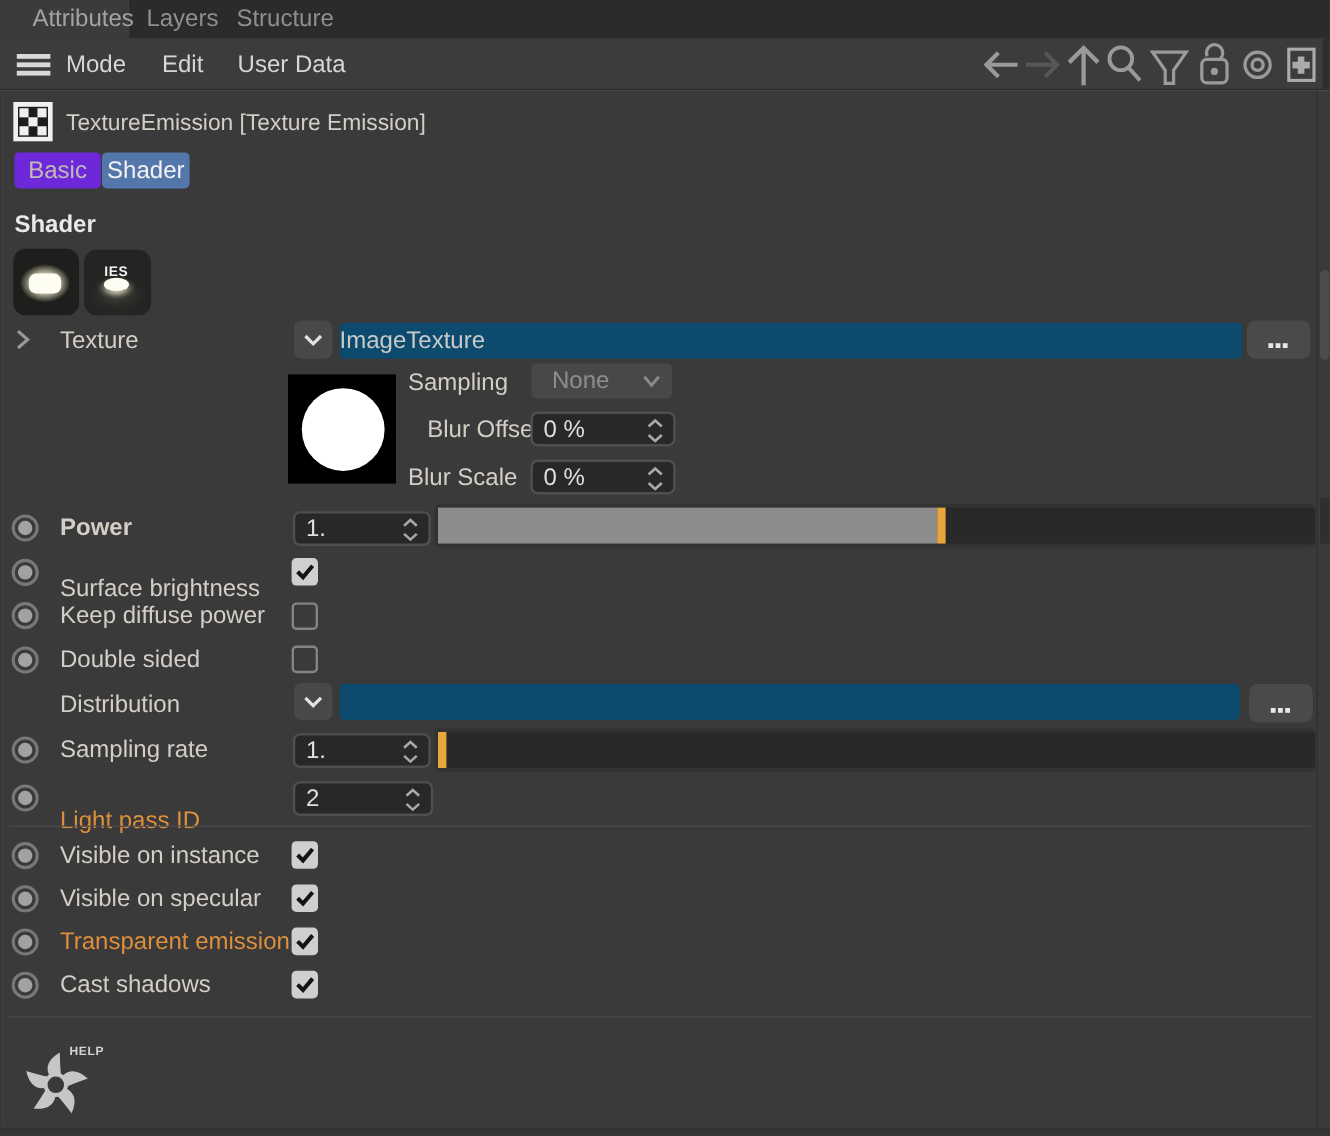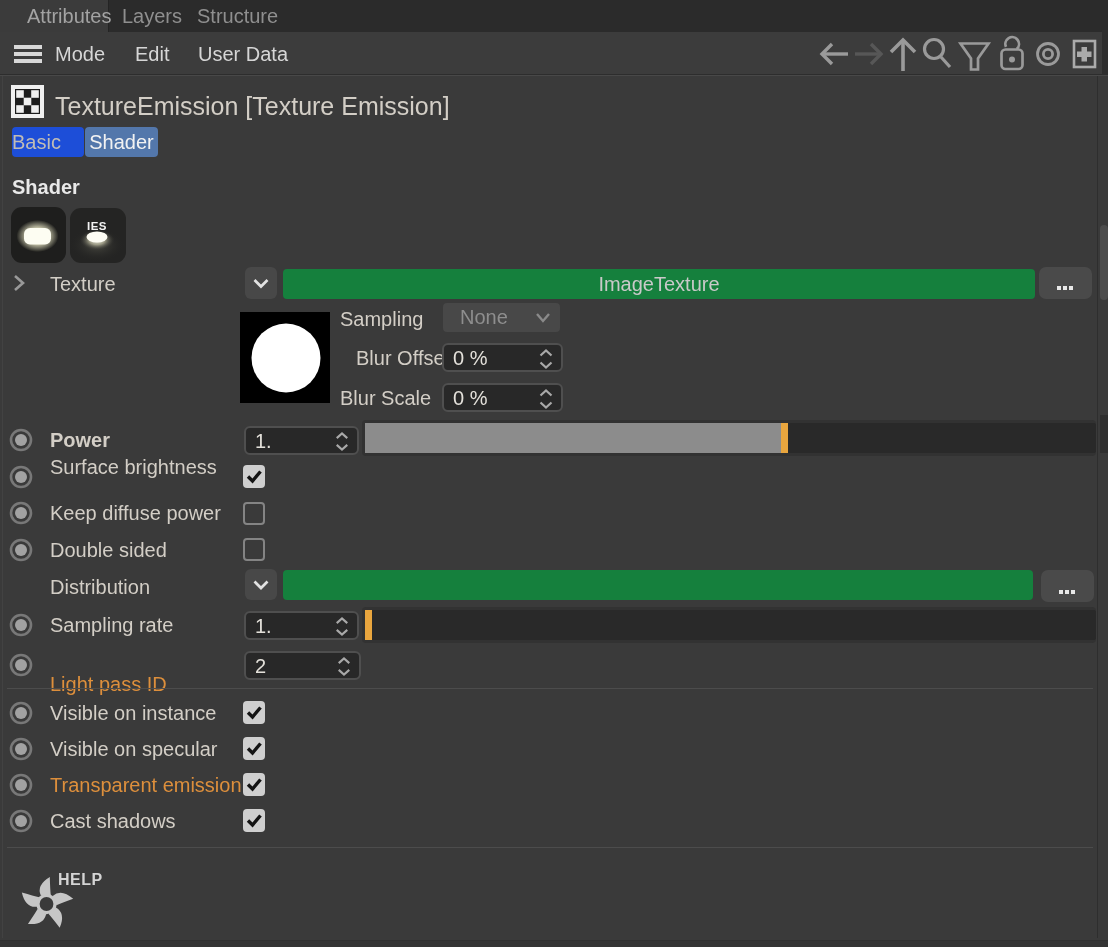--- a/index.html
+++ b/index.html
@@ -2,21 +2,21 @@
 <html><head>
 <meta charset="utf-8">
 <style>
   html,body{margin:0;padding:0;}
   body{width:1108px;height:947px;background:#3a3a3a;font-family:"Liberation Sans",sans-serif;position:relative;overflow:hidden;}
   .abs{position:absolute;}
   .lbl{position:absolute;font-size:20px;color:#d3cec6;white-space:nowrap;}
   .field{position:absolute;background:#282828;border:2px solid #4f4f4f;border-radius:6px;color:#e3e0da;font-size:20px;line-height:25px;padding-left:9px;box-sizing:border-box;}
   .spin{position:absolute;right:7px;top:2px;}
   .btn{position:absolute;background:#484848;border-radius:4px;box-sizing:border-box;}
-  .bar{position:absolute;background:#15803d;border-radius:4px;color:#c9c9c9;font-size:20px;text-align:center;}
+  .bar{position:absolute;background:#0c4a6e;border-radius:4px;color:#c9c9c9;font-size:20px;}
   .dots{position:absolute;background:#4a4a4a;border-radius:7px;}
   .cb{position:absolute;width:22px;height:23px;box-sizing:border-box;border-radius:4px;}
   .cb.on{background:#cfcfcf;}
   .cb.off{border:2px solid #848484;}
   .circ{position:absolute;width:24px;height:24px;}
   .sep{position:absolute;left:7px;width:1086px;height:1px;background:#4c4c4c;}
 </style>
 </head>
 <body>
 
@@ -80,23 +80,23 @@
 
 <svg class="abs" style="left:11px;top:85px;" width="33" height="33" viewBox="0 0 33 33">
   <rect x="0" y="0" width="33" height="33" fill="#f0f0f0"></rect>
   <rect x="4" y="4" width="25" height="25" fill="#1d1d1d"></rect>
   <rect x="5.2" y="5.2" width="7.6" height="7.6" fill="#efefef"></rect>
     <rect x="20.2" y="5.2" width="7.6" height="7.6" fill="#efefef"></rect>
   <rect x="12.7" y="12.7" width="7.6" height="7.6" fill="#efefef"></rect>
   <rect x="5.2" y="20.2" width="7.6" height="7.6" fill="#efefef"></rect>
     <rect x="20.2" y="20.2" width="7.6" height="7.6" fill="#efefef"></rect>
 </svg>
-<div class="lbl" style="left:55px;top:92px;font-size:25px;">TextureEmission [Texture Emission]</div>
-
-<div class="abs" style="left:12px;top:127px;width:72px;height:30px;background:#1d4ed8;border-radius:4px;color:#c0bcb5;font-size:20px;line-height:30px;">Basic</div>
+<div class="lbl" style="left:55px;top:92px;font-size:19px;">TextureEmission [Texture Emission]</div>
+
+<div class="abs" style="left:12px;top:127px;width:72px;height:30px;background:#6d28d9;border-radius:4px;color:#c0bcb5;font-size:20px;text-align:center;line-height:30px;">Basic</div>
 <div class="abs" style="left:85px;top:127px;width:73px;height:30px;background:#5377ab;border-radius:4px;color:#f2f2f2;font-size:20px;text-align:center;line-height:30px;">Shader</div>
 
 <div class="lbl" style="left:12px;top:176px;font-weight:bold;color:#e9e9e9;">Shader</div>
 
 <svg class="abs" style="left:11px;top:207px;" width="55" height="56" viewBox="0 0 55 56">
   <defs>
     <radialGradient id="g1" cx="50%" cy="50%" r="50%">
       <stop offset="0%" stop-color="#f8f7e4"></stop>
         <stop offset="45%" stop-color="#d8d6b8"></stop>
         <stop offset="100%" stop-color="#1e1e1c"></stop>
@@ -185,21 +185,21 @@
 <div class="abs" style="left:362px;top:420px;width:734px;height:36px;background:#323232;border-radius:4px;overflow:hidden;">
   <div class="abs" style="left:3px;top:3px;width:731px;height:30px;background:#292929;border-radius:2px;"></div>
   <div class="abs" style="left:3px;top:3px;width:416px;height:30px;background:#8c8c8c;"></div>
   <div class="abs" style="left:419px;top:3px;width:7px;height:30px;background:#e9a63e;"></div>
 </div>
 
 <svg class="circ" style="left:9px;top:465px;" viewBox="0 0 24 24">
     <circle cx="12" cy="12" r="10" stroke="#787878" stroke-width="2.6" fill="none"></circle>
     <circle cx="12" cy="12" r="6" fill="#a2a2a2"></circle>
   </svg>
-<div class="lbl" style="left:50px;top:456px;text-align:center;">Surface brightness</div>
+<div class="lbl" style="left:50px;top:480px;text-align:center;">Surface brightness</div>
 <div class="cb on" style="left:243px;top:465px;"><svg width="22" height="23" viewBox="0 0 22 23">
       <path d="M5 11.5 L9.5 16 L17.5 6.5" stroke="#141414" stroke-width="3.4" fill="none"></path>
     </svg></div>
 
 <svg class="circ" style="left:9px;top:501px;" viewBox="0 0 24 24">
     <circle cx="12" cy="12" r="10" stroke="#787878" stroke-width="2.6" fill="none"></circle>
     <circle cx="12" cy="12" r="6" fill="#a2a2a2"></circle>
   </svg>
 <div class="lbl" style="left:50px;top:502px;">Keep diffuse power</div>
 <div class="cb off" style="left:243px;top:502px;"></div>
@@ -302,21 +302,21 @@
       <path d="M -6.43,-7.66 Q -12.33,-17.61 0.47,-27.20 Q 2.09,-14.85 3.26,-9.46 L -6.43,-7.66 Z" transform="rotate(6)"></path>
       <path d="M -6.43,-7.66 Q -12.33,-17.61 0.47,-27.20 Q 2.09,-14.85 3.26,-9.46 L -6.43,-7.66 Z" transform="rotate(78)"></path>
       <path d="M -6.43,-7.66 Q -12.33,-17.61 0.47,-27.20 Q 2.09,-14.85 3.26,-9.46 L -6.43,-7.66 Z" transform="rotate(150)"></path>
       <path d="M -6.43,-7.66 Q -12.33,-17.61 0.47,-27.20 Q 2.09,-14.85 3.26,-9.46 L -6.43,-7.66 Z" transform="rotate(222)"></path>
       <path d="M -6.43,-7.66 Q -12.33,-17.61 0.47,-27.20 Q 2.09,-14.85 3.26,-9.46 L -6.43,-7.66 Z" transform="rotate(294)"></path>
     </g>
     <circle cx="0" cy="0" r="10.2" fill="#c6c6c6"></circle>
     <circle cx="0" cy="0" r="6.9" fill="#3a3a3a"></circle>
   </g>
 </svg>
-<div class="abs" style="left:58px;top:871px;font-size:16px;font-weight:bold;color:#d4d4d4;letter-spacing:0.5px;">HELP</div>
+<div class="abs" style="left:58px;top:871px;font-size:10px;font-weight:bold;color:#d4d4d4;letter-spacing:0.5px;">HELP</div>
 
 <div class="abs" style="left:0;top:940px;width:1108px;height:1px;background:#303030;"></div>
 <div class="abs" style="left:0;top:941px;width:1108px;height:6px;background:#343434;"></div>
 
 <div class="abs" style="left:2px;top:76px;width:1px;height:862px;background:#424242;"></div>
 
 <div class="abs" style="left:1102px;top:30px;width:6px;height:45px;background:#2e2e2e;"></div>
 <div class="abs" style="left:1097px;top:76px;width:1px;height:862px;background:#2e2e2e;"></div>
 <div class="abs" style="left:1100px;top:225px;width:8px;height:75px;background:#4c4c4c;border-radius:4px;"></div>
 <div class="abs" style="left:1100px;top:415px;width:8px;height:38px;background:#2f2f2f;"></div>

